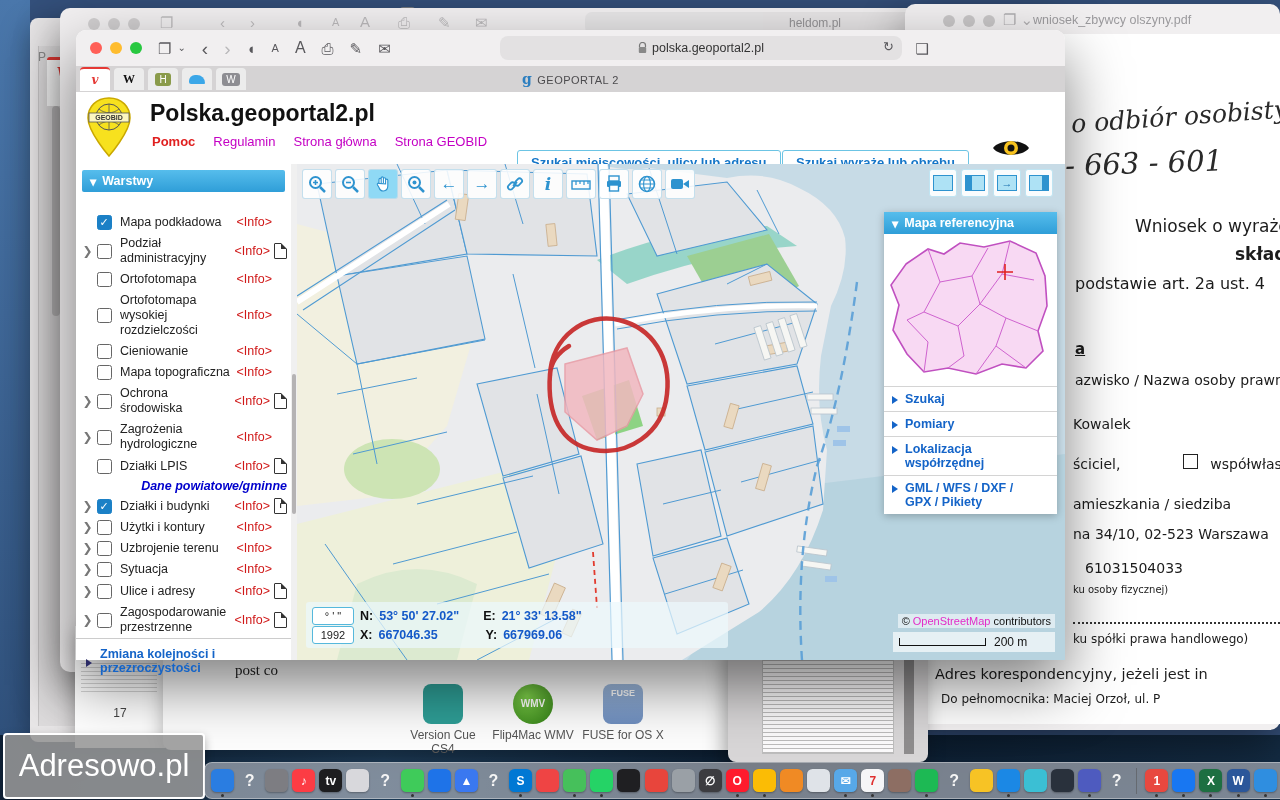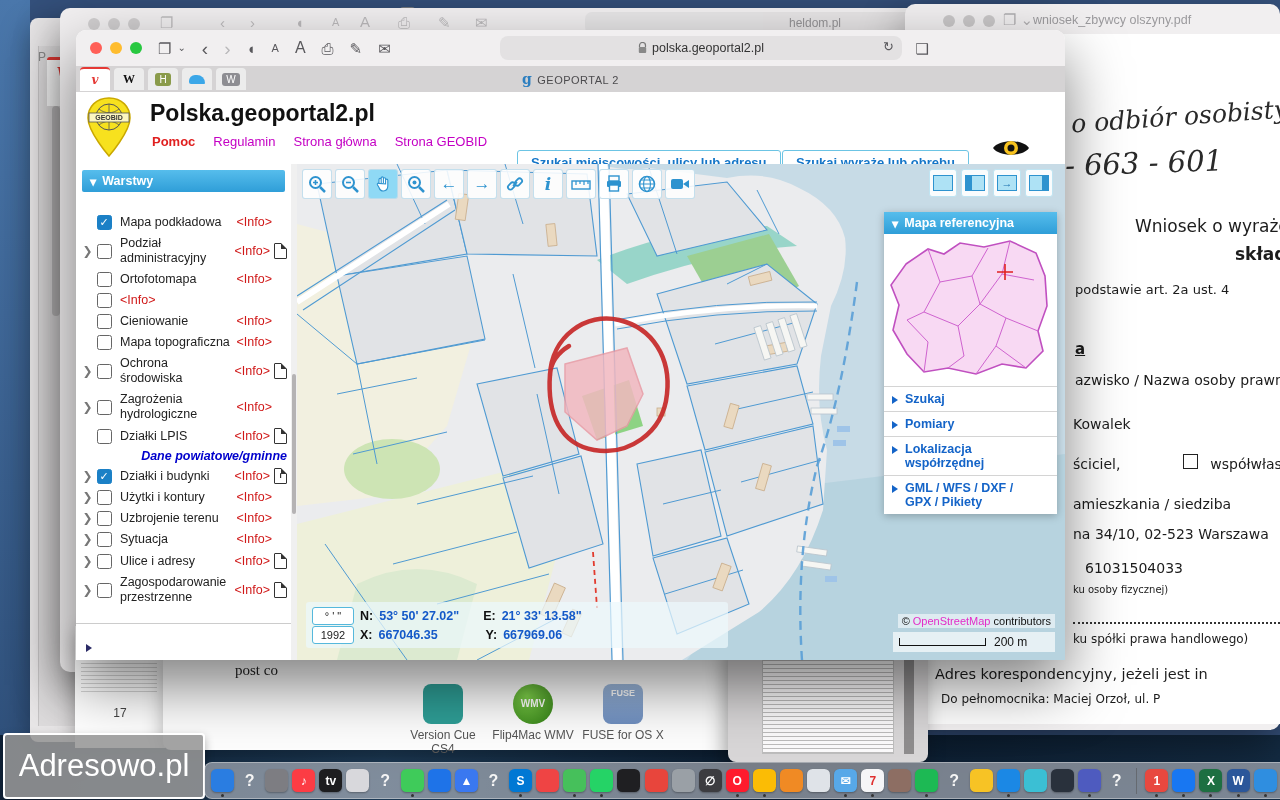--- a/index.html
+++ b/index.html
@@ -166,21 +166,21 @@
         <i></i>
         <i></i>
       </div>
     <span class="abs gico faded" style="left:98px;top:8px;">❐ ⌄</span>
     <div class="abs" style="left:128px;top:9px;color:#9b9a9d;font-size:12.5px;">wniosek_zbywcy olszyny.pdf</div>
     <div class="content">
       <div class="pdftxt hand" style="left:158px;top:68px;font-size:25px;transform:rotate(-4deg);">o  odbiór  osobisty</div>
       <div class="pdftxt hand" style="left:152px;top:112px;font-size:29px;transform:rotate(-2deg);">- 663 - 601</div>
       <div class="pdftxt" style="left:222px;top:182px;font-size:17px;">Wniosek o wyraże</div>
       <div class="pdftxt" style="left:322px;top:210px;font-size:17px;font-weight:bold;">składan</div>
-      <div class="pdftxt" style="left:162px;top:248px;font-size:13px;">podstawie art. 2a ust. 4</div>
+      <div class="pdftxt" style="left:162px;top:240px;font-size:16px;">podstawie art. 2a ust. 4</div>
       <div class="pdftxt" style="left:162px;top:306px;font-size:15px;font-weight:bold;text-decoration:underline;">a</div>
       <div class="pdftxt" style="left:162px;top:338px;font-size:14px;">azwisko / Nazwa osoby prawn</div>
       <div class="pdftxt" style="left:160px;top:382px;font-size:14px;">Kowalek</div>
       <div class="pdftxt" style="left:160px;top:420px;font-size:14px;">
         <span>ściciel,</span>
         <span class="pdfcb" style="margin:0 8px 0 58px;"></span>
         <span>współwłasn</span>
       </div>
       <div class="pdftxt" style="left:160px;top:462px;font-size:14px;">amieszkania / siedziba</div>
       <div class="pdftxt" style="left:160px;top:492px;font-size:14px;">na 34/10, 02-523 Warszawa</div>
@@ -310,20 +310,21 @@
             <div class="lrow">
               <span class="lchev"></span>
               <span class="cb"></span>
               <span class="llab">Ortofotomapa</span>
               <span class="linfo">&lt;Info&gt;</span>
               <span style="width: 15px; flex: 0 0 auto;"></span>
             </div>
             <div class="lrow">
               <span class="lchev"></span>
               <span class="cb"></span>
+              <span class="llab">Ortofotomapa wysokiej rozdzielczości</span>
               <span class="linfo">&lt;Info&gt;</span>
               <span style="width: 15px; flex: 0 0 auto;"></span>
             </div>
             <div class="lrow">
               <span class="lchev"></span>
               <span class="cb"></span>
               <span class="llab">Cieniowanie</span>
               <span class="linfo">&lt;Info&gt;</span>
               <span style="width: 15px; flex: 0 0 auto;"></span>
             </div>
@@ -394,20 +395,21 @@
             <div class="lrow">
               <span class="lchev">❯</span>
               <span class="cb"></span>
               <span class="llab">Zagospodarowanie przestrzenne</span>
               <span class="linfo">&lt;Info&gt;</span>
               <span class="ldoc"></span>
             </div>
           </div>
         <div id="panelfoot">
             <span class="tri-r"></span>
+            <span>Zmiana kolejności i przezroczystości</span>
           </div>
       </div>
 
       <div id="scrollbar">
           <div id="scrollthumb"></div>
         </div>
 
       <div id="map">
         <svg width="769" height="496" viewBox="0 0 769 496">
           <rect width="769" height="496" fill="#c7dbe6"></rect>

